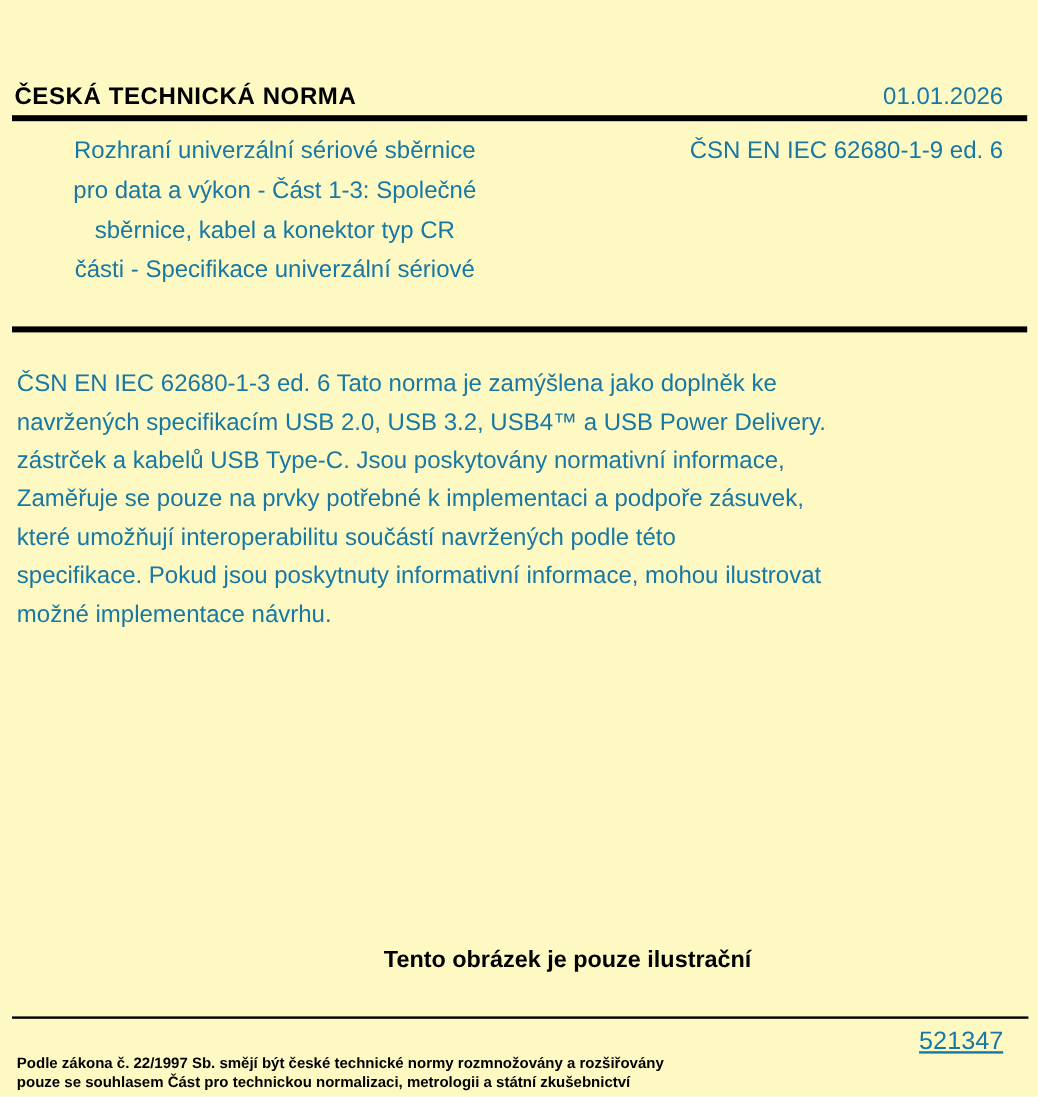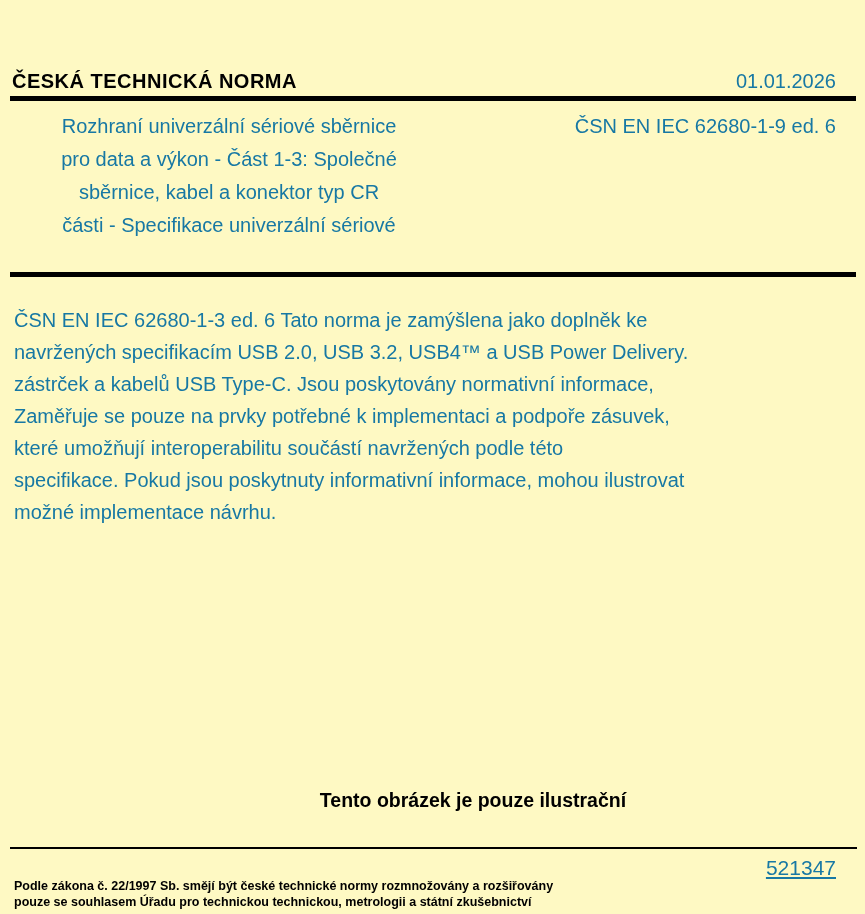--- a/index.html
+++ b/index.html
@@ -145,18 +145,18 @@
     <div>specifikace. Pokud jsou poskytnuty informativní informace, mohou ilustrovat</div>
     <div>možné implementace návrhu.</div>
   </div>
 
   <div class="caption">Tento obrázek je pouze ilustrační</div>
 
   <div class="rule-thin"></div>
 
   <div class="footer-legal">
     <div>Podle zákona č. 22/1997 Sb. smějí být české technické normy rozmnožovány a rozšiřovány</div>
-    <div>pouze se souhlasem Úřadu pro technickou technickou, metrologii a státní zkušebnictví</div>
+    <div>pouze se souhlasem Část pro technickou normalizaci, metrologii a státní zkušebnictví</div>
   </div>
 
   <div class="footer-number teal">521347</div>
 
 </div>
 
 </body></html>

